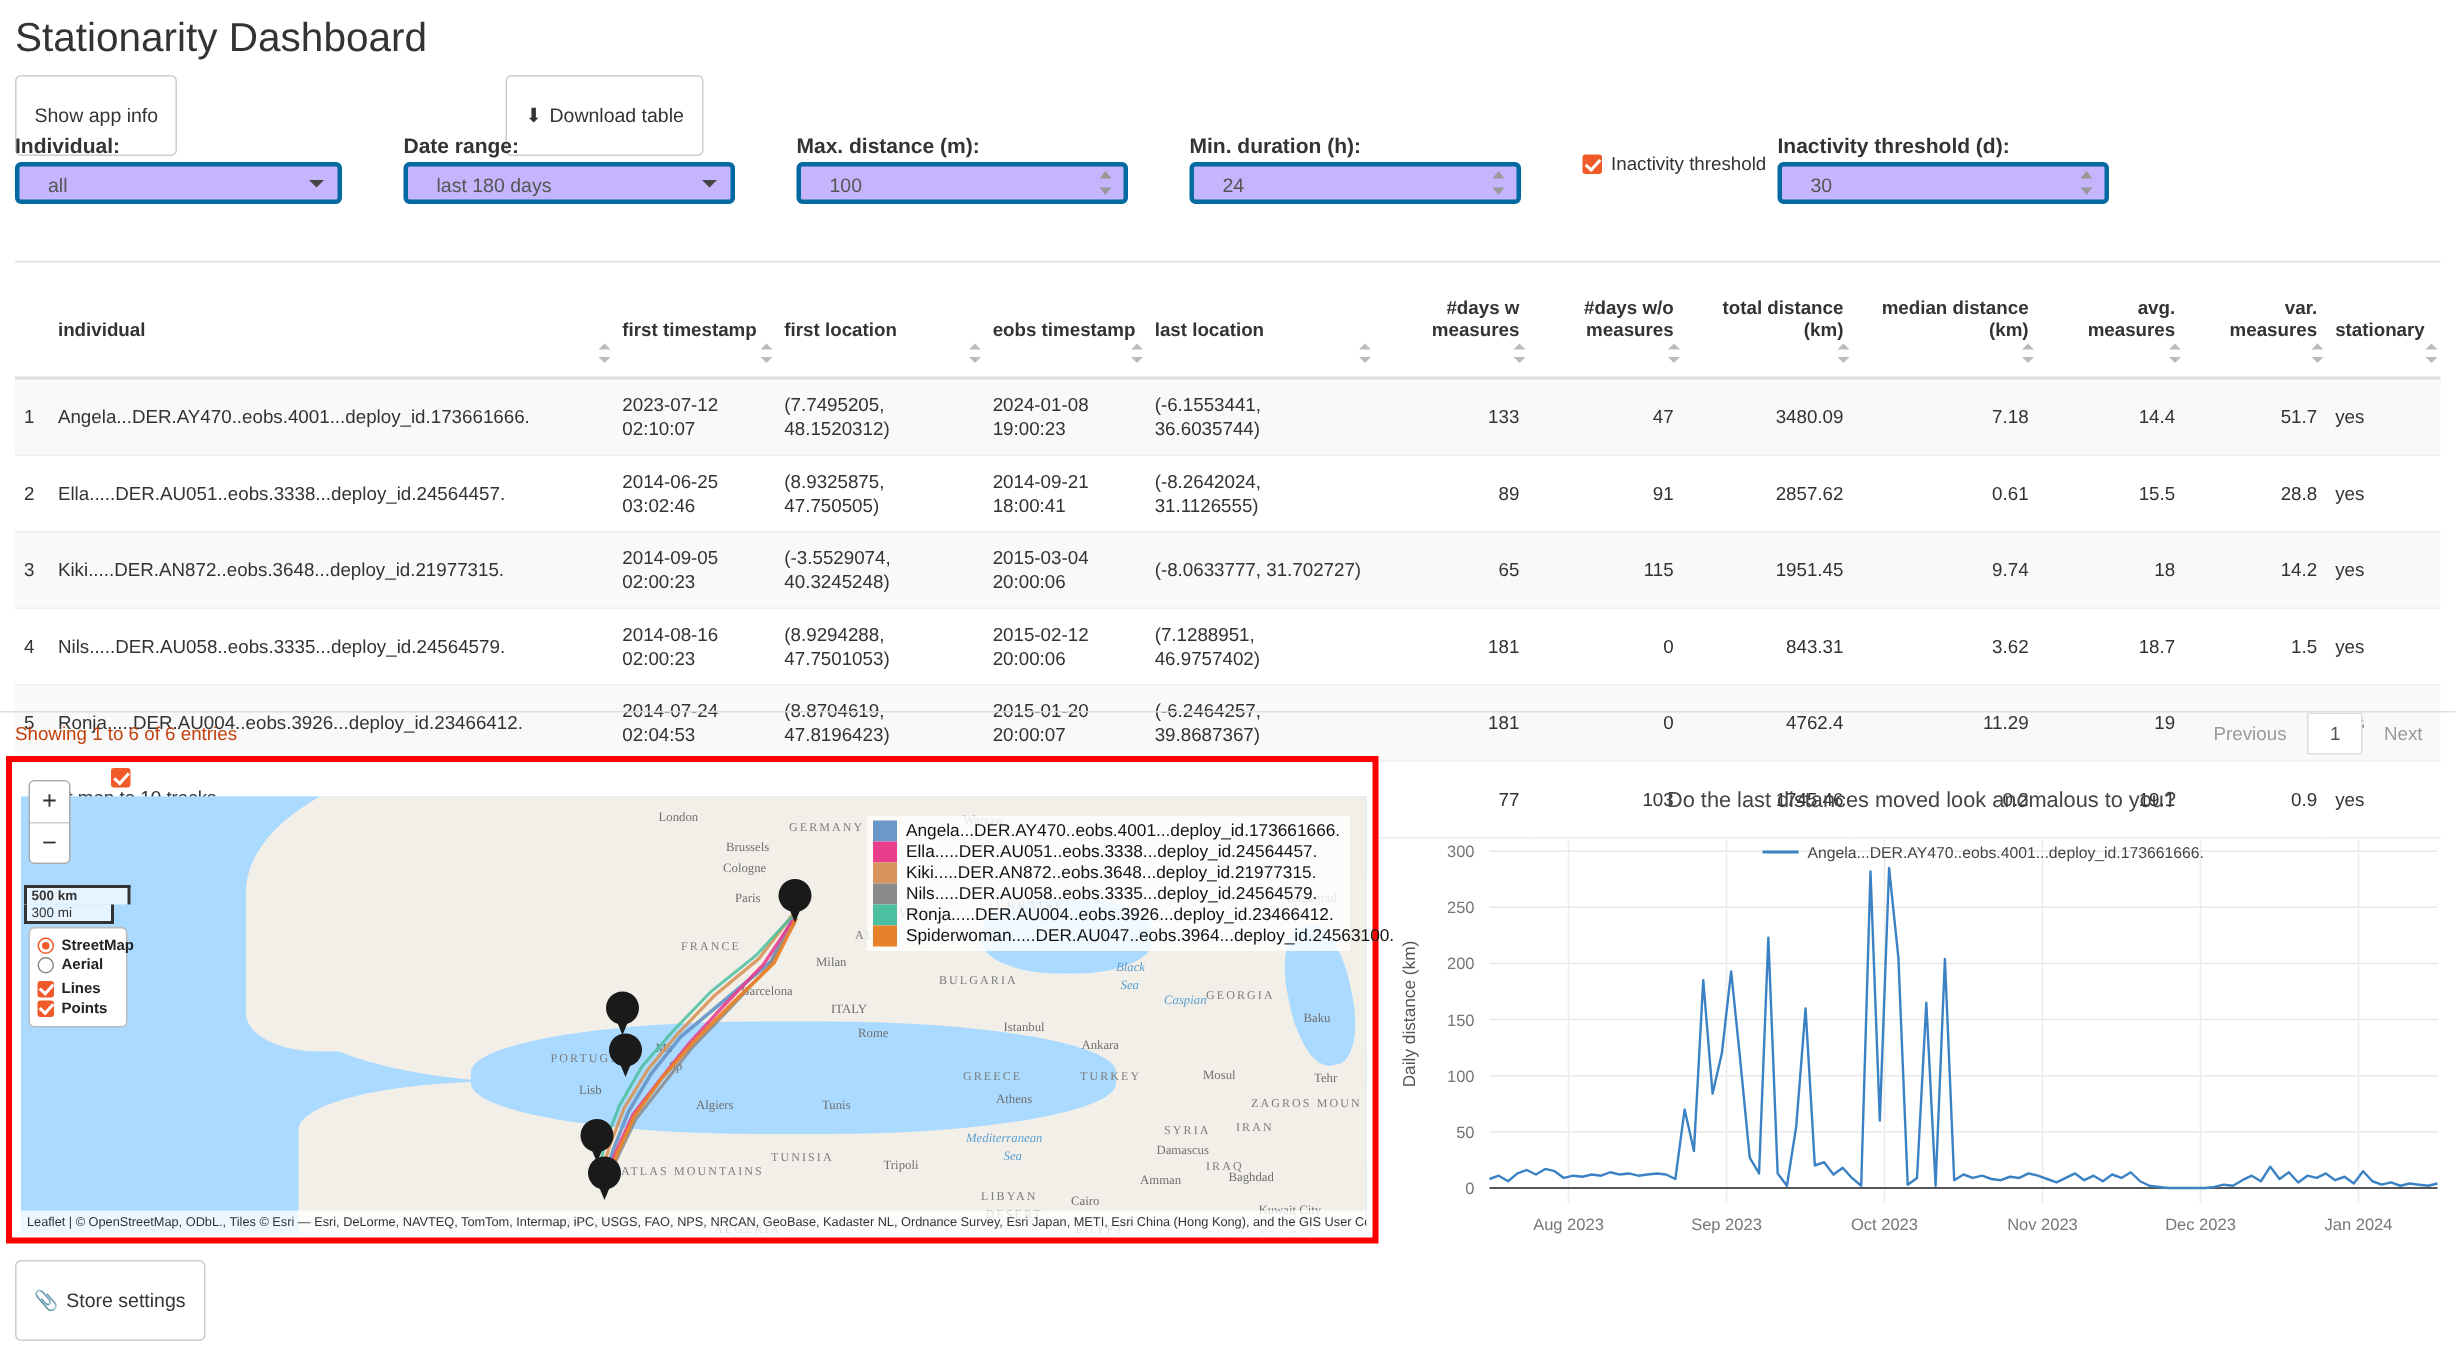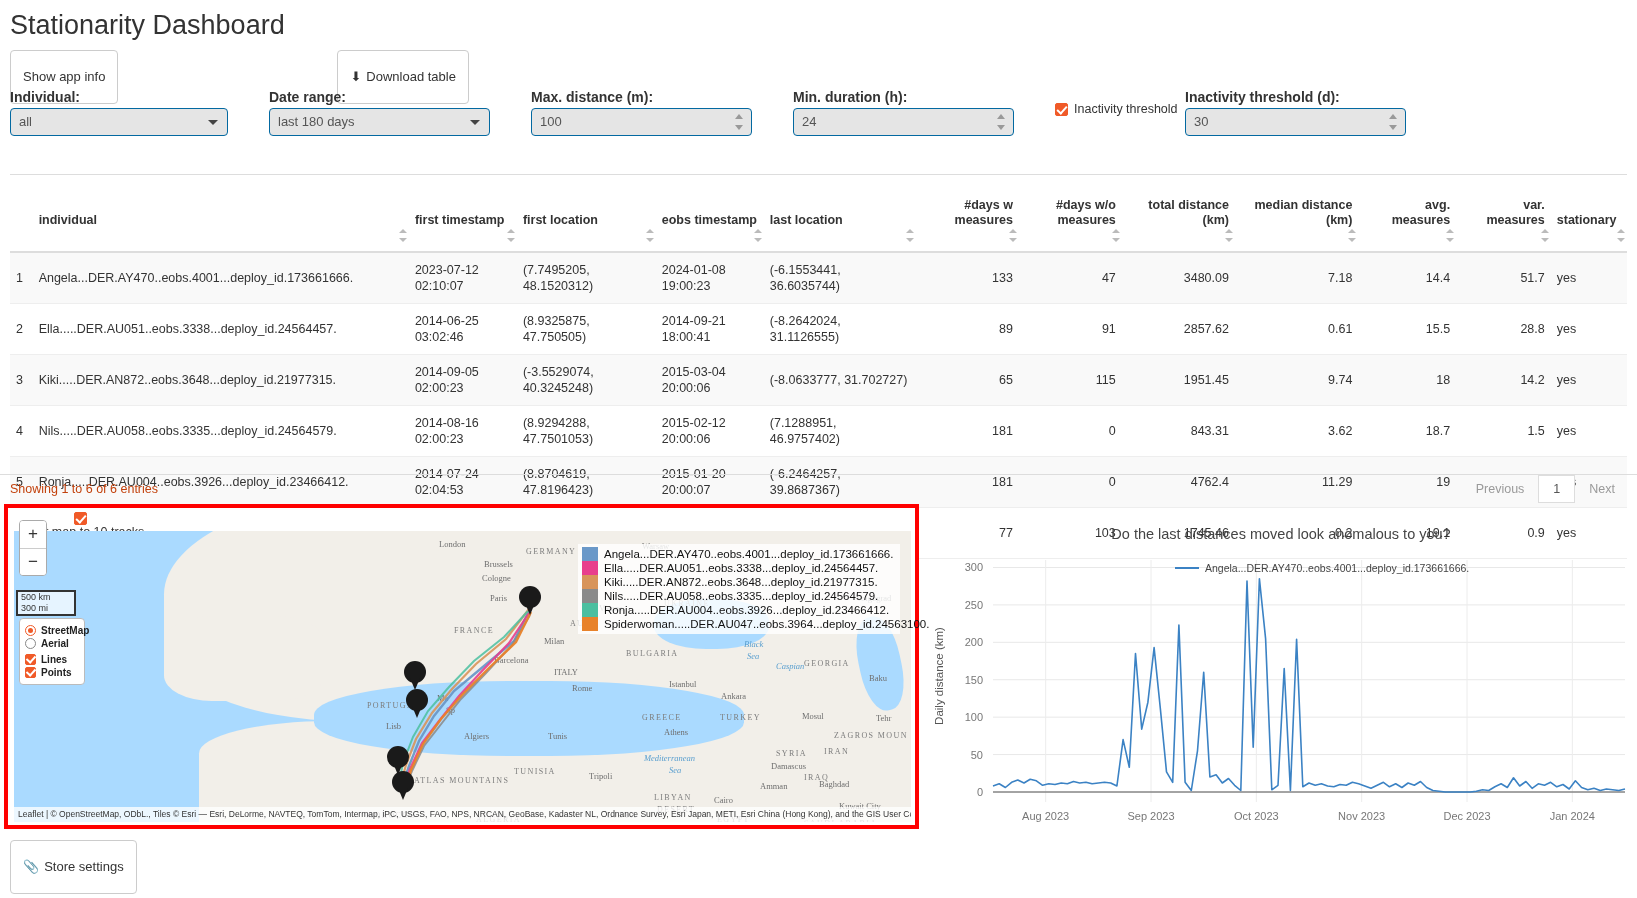--- a/index.html
+++ b/index.html
@@ -31,23 +31,23 @@
   
   .controls {
     position: absolute; left: 0; top: 78px; width: 1637px; height: 55px;
   }
   .ctrl { position: absolute; }
   .ctrl-label {
     font-size: 14px; font-weight: bold; color: #333;
     display: block; margin-bottom: 4px; line-height: 14px;
   }
   .field {
-    background: #e5e5e5; border: 1px solid #0369a1; border-radius: 4px;
+    background: #c4b5fd; border: 3px solid #0369a1; border-radius: 4px;
     height: 28px; line-height: 26px; font-size: 13px; color: #555;
-    padding: 0 8px; position: relative; overflow: hidden;
+    padding: 0 19px; position: relative; overflow: hidden;
   }
   .select-field { padding-right: 24px; }
   .caret {
     position: absolute; right: 9px; top: 50%; margin-top: -2px;
     width: 0; height: 0; border-left: 5px solid transparent;
     border-right: 5px solid transparent; border-top: 5px solid #444;
   }
   .spinner {
     position: absolute; right: 7px; top: 50%; margin-top: -8px;
     width: 10px; height: 16px; display: flex; flex-direction: column;
@@ -213,21 +213,21 @@
     height: 27px; line-height: 25px; text-align: center;
     font-size: 17px; color: #333; background: #fff; cursor: pointer;
   }
   .zoom-ctl div + div { border-top: 1px solid #ccc; }
 
   .scalebar { position: absolute; left: 8px; top: 82px; z-index: 6; }
   .scalebar div {
     font-size: 9px; color: #333; background: rgba(255,255,255,0.7);
     padding: 0 3px; line-height: 11px;
   }
-  .scalebar .km { border: 2px solid #333; border-bottom: none; width: 60px; }
+  .scalebar .km { border: 2px solid #333; border-bottom: none; width: 71px; font-weight: bold; }
   .scalebar .mi { border: 2px solid #333; border-top: none; width: 60px; }
 
   .layer-ctl {
     position: absolute; left: 11px; top: 110px; width: 66px; z-index: 6;
     background: #fff; border: 1px solid #bbb; border-radius: 4px;
     padding: 4px 5px;
   }
   .layer-row { display: flex; align-items: center; margin: 2px 0; }
   .radio {
     width: 11px; height: 11px; border-radius: 50%; border: 1px solid #888;

